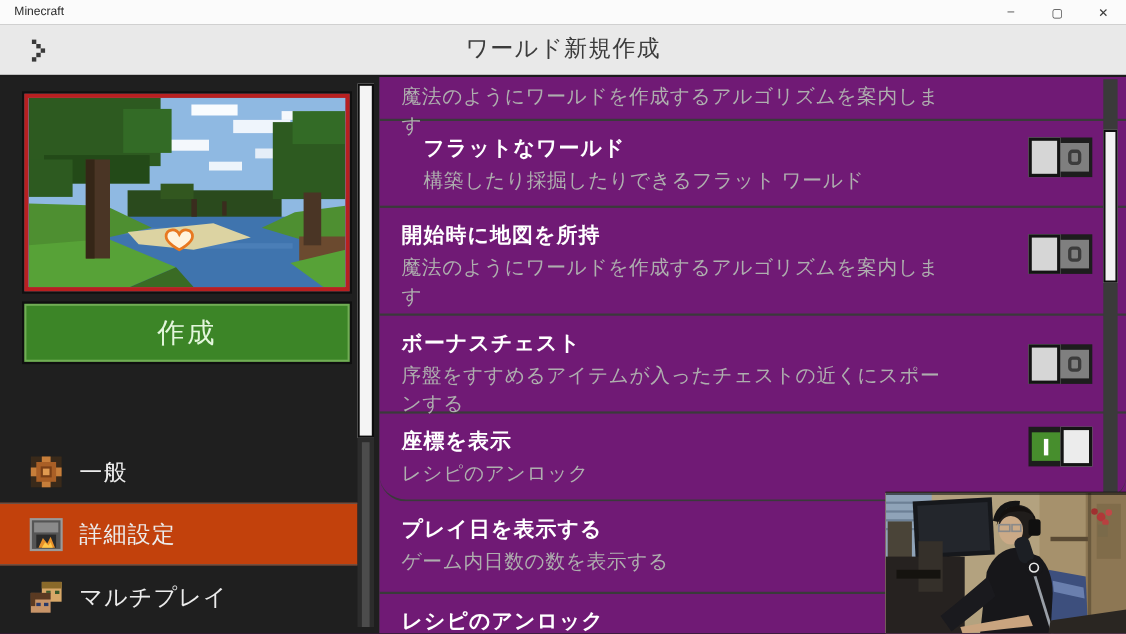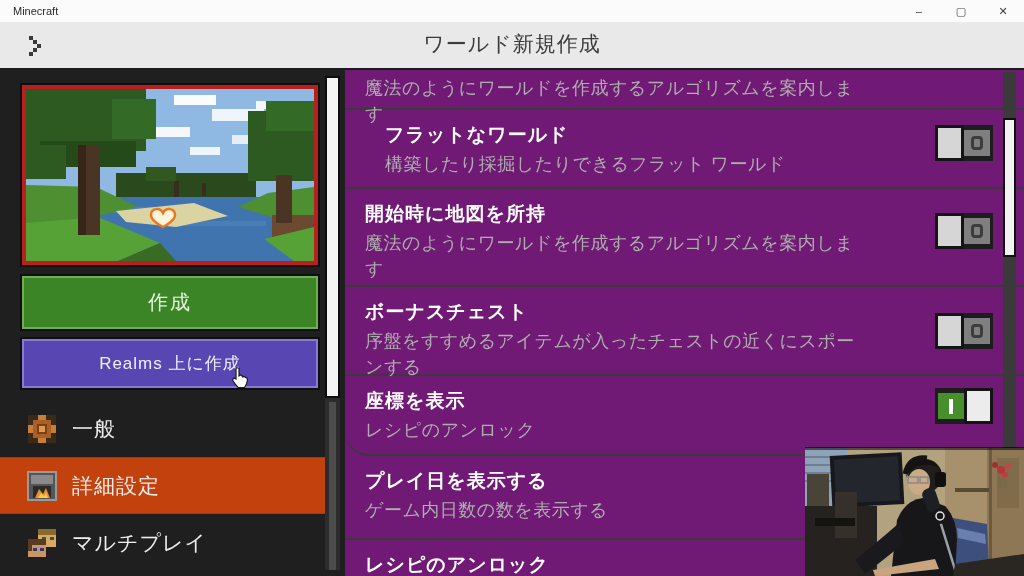--- a/index.html
+++ b/index.html
@@ -24,21 +24,21 @@
   .page-title { position:absolute; left:0; right:0; top:8px; text-align:center; font-size:21px;
                 font-weight:500; color:#3c3c3c; letter-spacing:1px; }
 
   
   .sidebar { position:absolute; left:0; top:70px; width:345px; height:506px; background:#1f1f1f; }
   .preview { position:absolute; left:22px; top:15px; width:296px; height:180px;
              border:4px solid #b82020; outline:2px solid #101010; background:#6a9fd8; overflow:hidden; }
   .preview svg { display:block; }
   .btn { display:block; position:absolute; left:22px; width:296px; text-align:center; cursor:pointer; }
   .btn-create { top:206px; height:53px; background:#3c8527; border:2px solid #71ad55; outline:2px solid #0f0f0f;
-                color:#e3f6dc; font-size:20px; letter-spacing:2px; font-family:inherit; }
+                color:#e3f6dc; font-size:25px; letter-spacing:2px; font-family:inherit; }
   .btn-realms { top:269px; height:49px; background:#5847b2; border:2px solid #8a79d6; outline:2px solid #0f0f0f;
                 color:#f1effc; font-size:17px; letter-spacing:1px; font-family:inherit; position:absolute; }
   .cursor-icon { position:absolute; left:206px; top:26px; width:18px; height:22px; }
 
   .menu { position:absolute; left:0; top:330px; width:325px; }
   .menu-item { position:relative; height:57px; display:flex; align-items:center; padding-left:26px; }
   .menu-item.selected { background:#c2410c; border-top:1px solid #555; border-bottom:1px solid #555; }
   .menu-icon { width:32px; height:32px; flex:none; margin-right:14px; }
   .menu-label { color:#ececec; font-size:21px; letter-spacing:1px; }
 
@@ -133,26 +133,20 @@
         <rect x="240" y="12" width="48" height="30" fill="#336b26"></rect>
         <rect x="250" y="86" width="16" height="48" fill="#4a3525"></rect>
         <rect x="148" y="92" width="5" height="16" fill="#3a2c1e"></rect>
         <rect x="176" y="94" width="4" height="13" fill="#3a2c1e"></rect>
         <path d="M137 124 c-3 -6 -12 -5 -12 2 c0 6 12 12 12 12 c0 0 12 -6 12 -12 c0 -7 -9 -8 -12 -2 z" fill="#fff3dc" stroke="#e87820" stroke-width="2.5"></path>
       </svg>
     </div>
 
     <button class="btn btn-create">作成</button>
 
-    <button class="btn btn-realms">
-      <span>Realms 上に作成</span>
-      <svg class="cursor-icon" viewBox="0 0 18 22">
-        <path d="M6 1 h3 v8 l1.5 -1 1.5 0.5 0.5 1.5 2 -0.5 1 1 1.5 0.5 0.5 2 -1 4 -2 3.5 h-6.5 l-2.5 -3 -3 -4.5 1.5 -2 2 1 z" fill="#ffffff" stroke="#1a1a1a" stroke-width="1.2"></path>
-      </svg>
-    </button>
 
     <nav class="menu">
       <div class="menu-item">
         <svg class="menu-icon" viewBox="0 0 32 32">
           <rect x="2" y="2" width="28" height="28" fill="#3a2a1a"></rect>
           <rect x="12" y="2" width="8" height="28" fill="#c77e3a"></rect>
           <rect x="2" y="12" width="28" height="8" fill="#c77e3a"></rect>
           <rect x="7" y="7" width="18" height="18" fill="#a95f26"></rect>
           <rect x="11" y="11" width="10" height="10" fill="#7a3f16"></rect>
           <rect x="13" y="13" width="6" height="6" fill="#e09a50"></rect>

